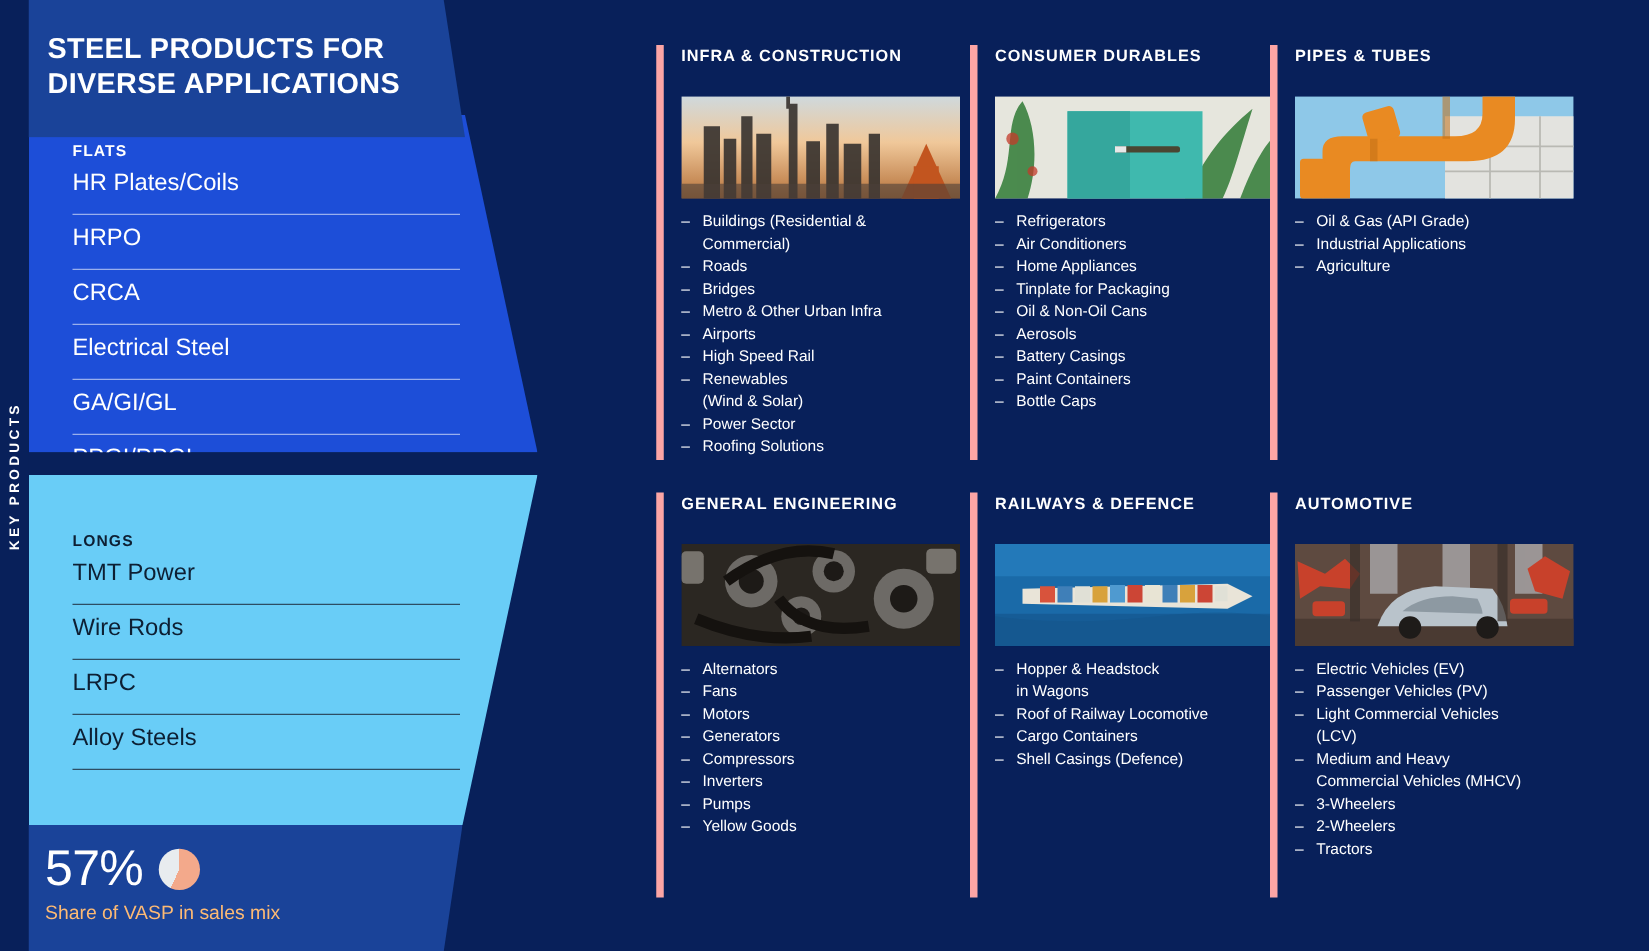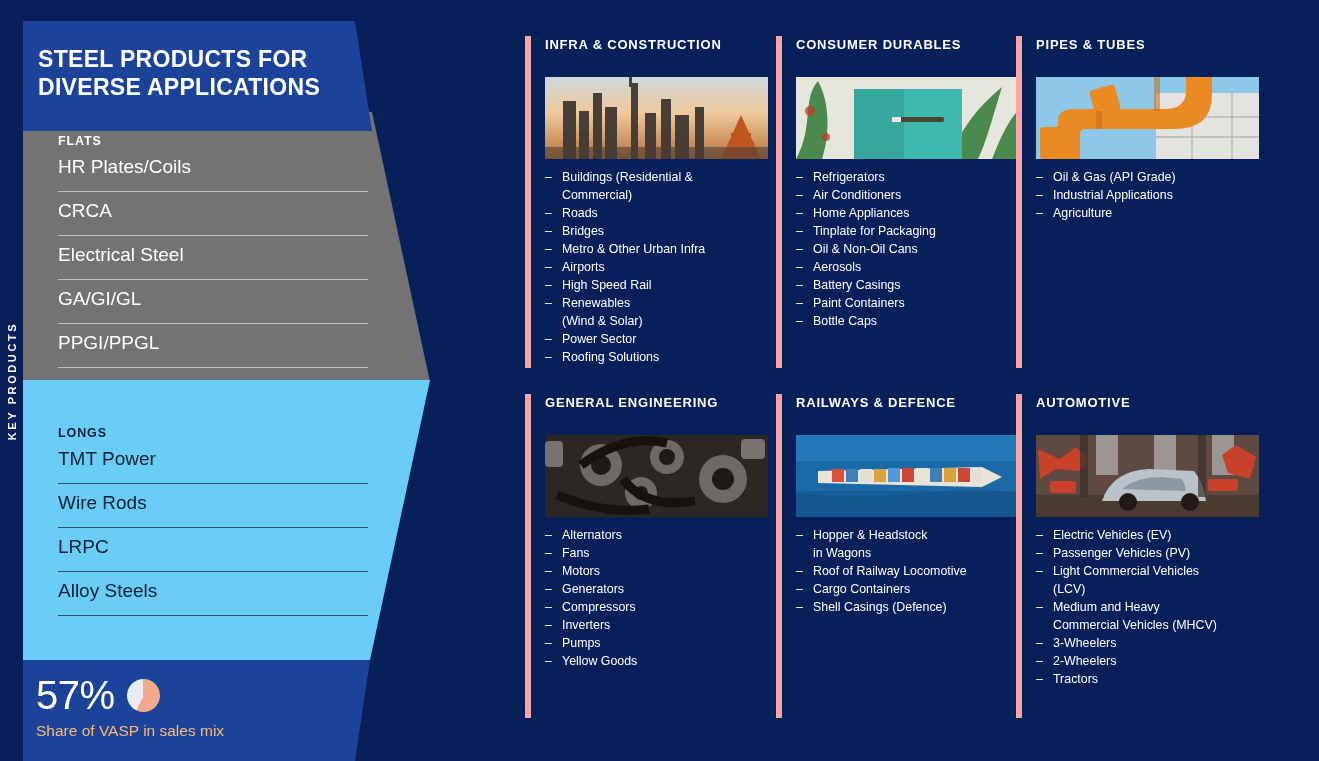--- a/index.html
+++ b/index.html
@@ -51,42 +51,41 @@
 
   
   #panel-header {
     position: absolute;
     left: 0; top: 0;
     width: 440px;
     height: 110px;
     background: #1a4399;
     clip-path: polygon(0 0, 355px 0, 372px 110px, 0 110px);
     z-index: 3;
-    margin-top: 21px;
   }
   #panel-title {
     position: absolute;
     left: 38px;
     top: 24px;
     width: 310px;
     color: #ffffff;
     font-size: 23px;
     font-weight: bold;
     line-height: 1.22;
     letter-spacing: 0.3px;
     text-transform: uppercase;
   }
 
   
   #flats-block {
     position: absolute;
-    left: 23px; top: 112px;
+    left: 23px; top: 92px;
     width: 417px;
     height: 270px;
-    background: #737373;
+    background: #1d4ed8;
     clip-path: polygon(0 0, 349px 0, 407px 270px, 0 270px);
     z-index: 2;
   }
   
   #longs-block {
     position: absolute;
     left: 23px; top: 380px;
     width: 417px;
     height: 280px;
     background: #69cdf7;
@@ -212,20 +211,21 @@
 
     <div id="panel-header">
       <div id="panel-title">STEEL PRODUCTS FOR DIVERSE APPLICATIONS</div>
     </div>
 
     <div id="flats-block">
       <div class="prod-inner" style="top:22px;">
         <div class="prod-heading">FLATS</div>
         <ul class="prod-list" id="flats-list">
             <li class="prod-item">HR Plates/Coils</li>
+            <li class="prod-item">HRPO</li>
             <li class="prod-item">CRCA</li>
             <li class="prod-item">Electrical Steel</li>
             <li class="prod-item">GA/GI/GL</li>
             <li class="prod-item">PPGI/PPGL</li>
           </ul>
       </div>
     </div>
 
     <div id="longs-block">
       <div class="prod-inner" style="top:46px;">

